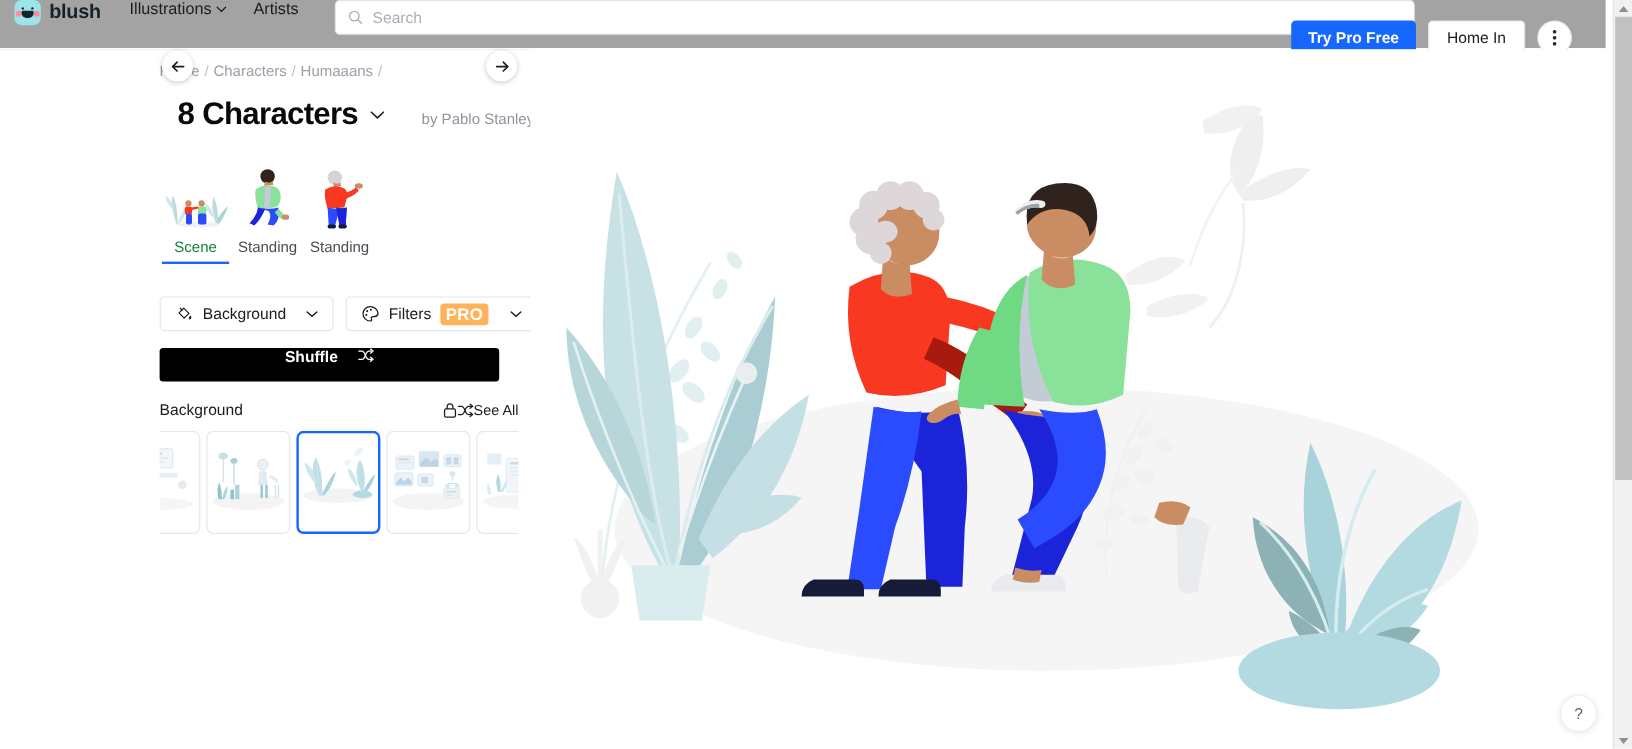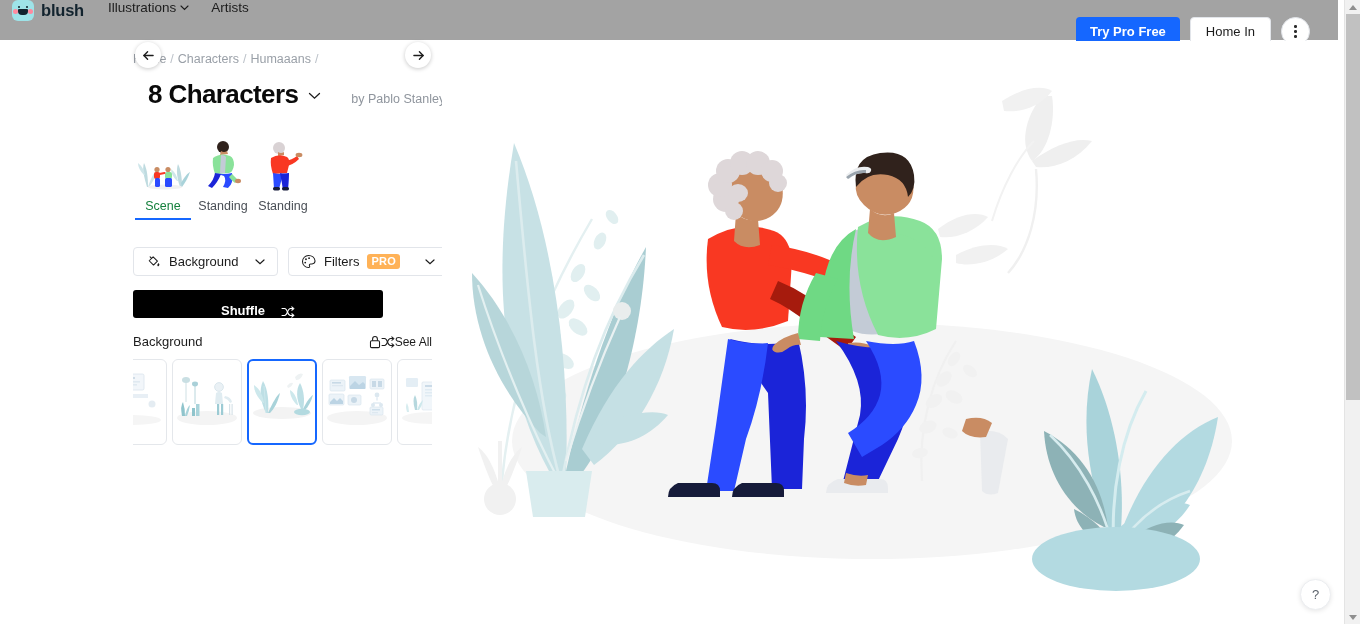--- a/index.html
+++ b/index.html
@@ -110,30 +110,30 @@
   
   .sel-row { position: absolute; left: 133px; top: 247px; display: flex; gap: 10px; }
   .sel-btn {
     height: 29px; border: 1px solid #e2e5ea; background: #fff; border-radius: 4px;
     display: flex; align-items: center; gap: 8px; padding: 0 12px; font-size: 13px;
     color: #1c1c1c; cursor: pointer; font-family: "Liberation Sans", sans-serif; white-space: nowrap;
   }
   .sel-btn.bg { width: 145px; }
   .sel-btn.filters { width: 160px; }
   .pro-badge {
-    background: #ffb257; color: #fff; font-size: 11px; font-weight: 700;
+    background: #ffb257; color: #fff; font-size: 14px; font-weight: 700;
     border-radius: 3px; padding: 2px 4px 2px 4px; letter-spacing: 0.3px; line-height: 1;
   }
   .spacer-flex { flex: 1; }
 
   .shuffle-btn {
-    position: absolute; left: 133px; top: 290px; width: 250px; height: 28px;
+    position: absolute; left: 133px; top: 290px; width: 283px; height: 28px;
     background: #000; color: #fff; border: none; border-radius: 3px;
     font-size: 13px; font-weight: 700; cursor: pointer; display: flex;
-    align-items: flex-end; justify-content: center; gap: 16px;
+    align-items: flex-start; justify-content: center; gap: 16px;
     font-family: "Liberation Sans", sans-serif;
   }
 
   
   .bg-head {
     position: absolute; left: 133px; top: 334px; width: 299px;
     display: flex; align-items: center; font-size: 13px; color: #1c1c1c;
   }
   .bg-head .h-label { font-weight: 400; }
   .bg-head .h-tools { margin-left: auto; display: flex; align-items: center; }
@@ -206,20 +206,27 @@
       <span>Illustrations</span>
       <svg width="9" height="6" viewBox="0 0 9 6">
         <path d="M1 1L4.5 4.5L8 1" stroke="#1c1c1c" stroke-width="1.1" fill="none" stroke-linecap="round"></path>
       </svg>
     </div>
 
     <div class="nav-link">
       <span>Artists</span>
     </div>
 
+    <div class="search-wrap">
+      <svg width="13" height="13" viewBox="0 0 14 14">
+        <circle cx="5.8" cy="5.8" r="4.4" stroke="#a9afb8" stroke-width="1.2" fill="none"></circle>
+        <line x1="9.2" y1="9.2" x2="12.8" y2="12.8" stroke="#a9afb8" stroke-width="1.2" stroke-linecap="round"></line>
+      </svg>
+      <input type="text" value="" placeholder="Search" style="">
+    </div>
 
     <div class="nav-right">
       <button class="btn-pro">Try Pro Free</button>
       <button class="btn-signin">Home In</button>
       <div class="btn-kebab">
         <i></i>
         <i></i>
         <i></i>
       </div>
     </div>

